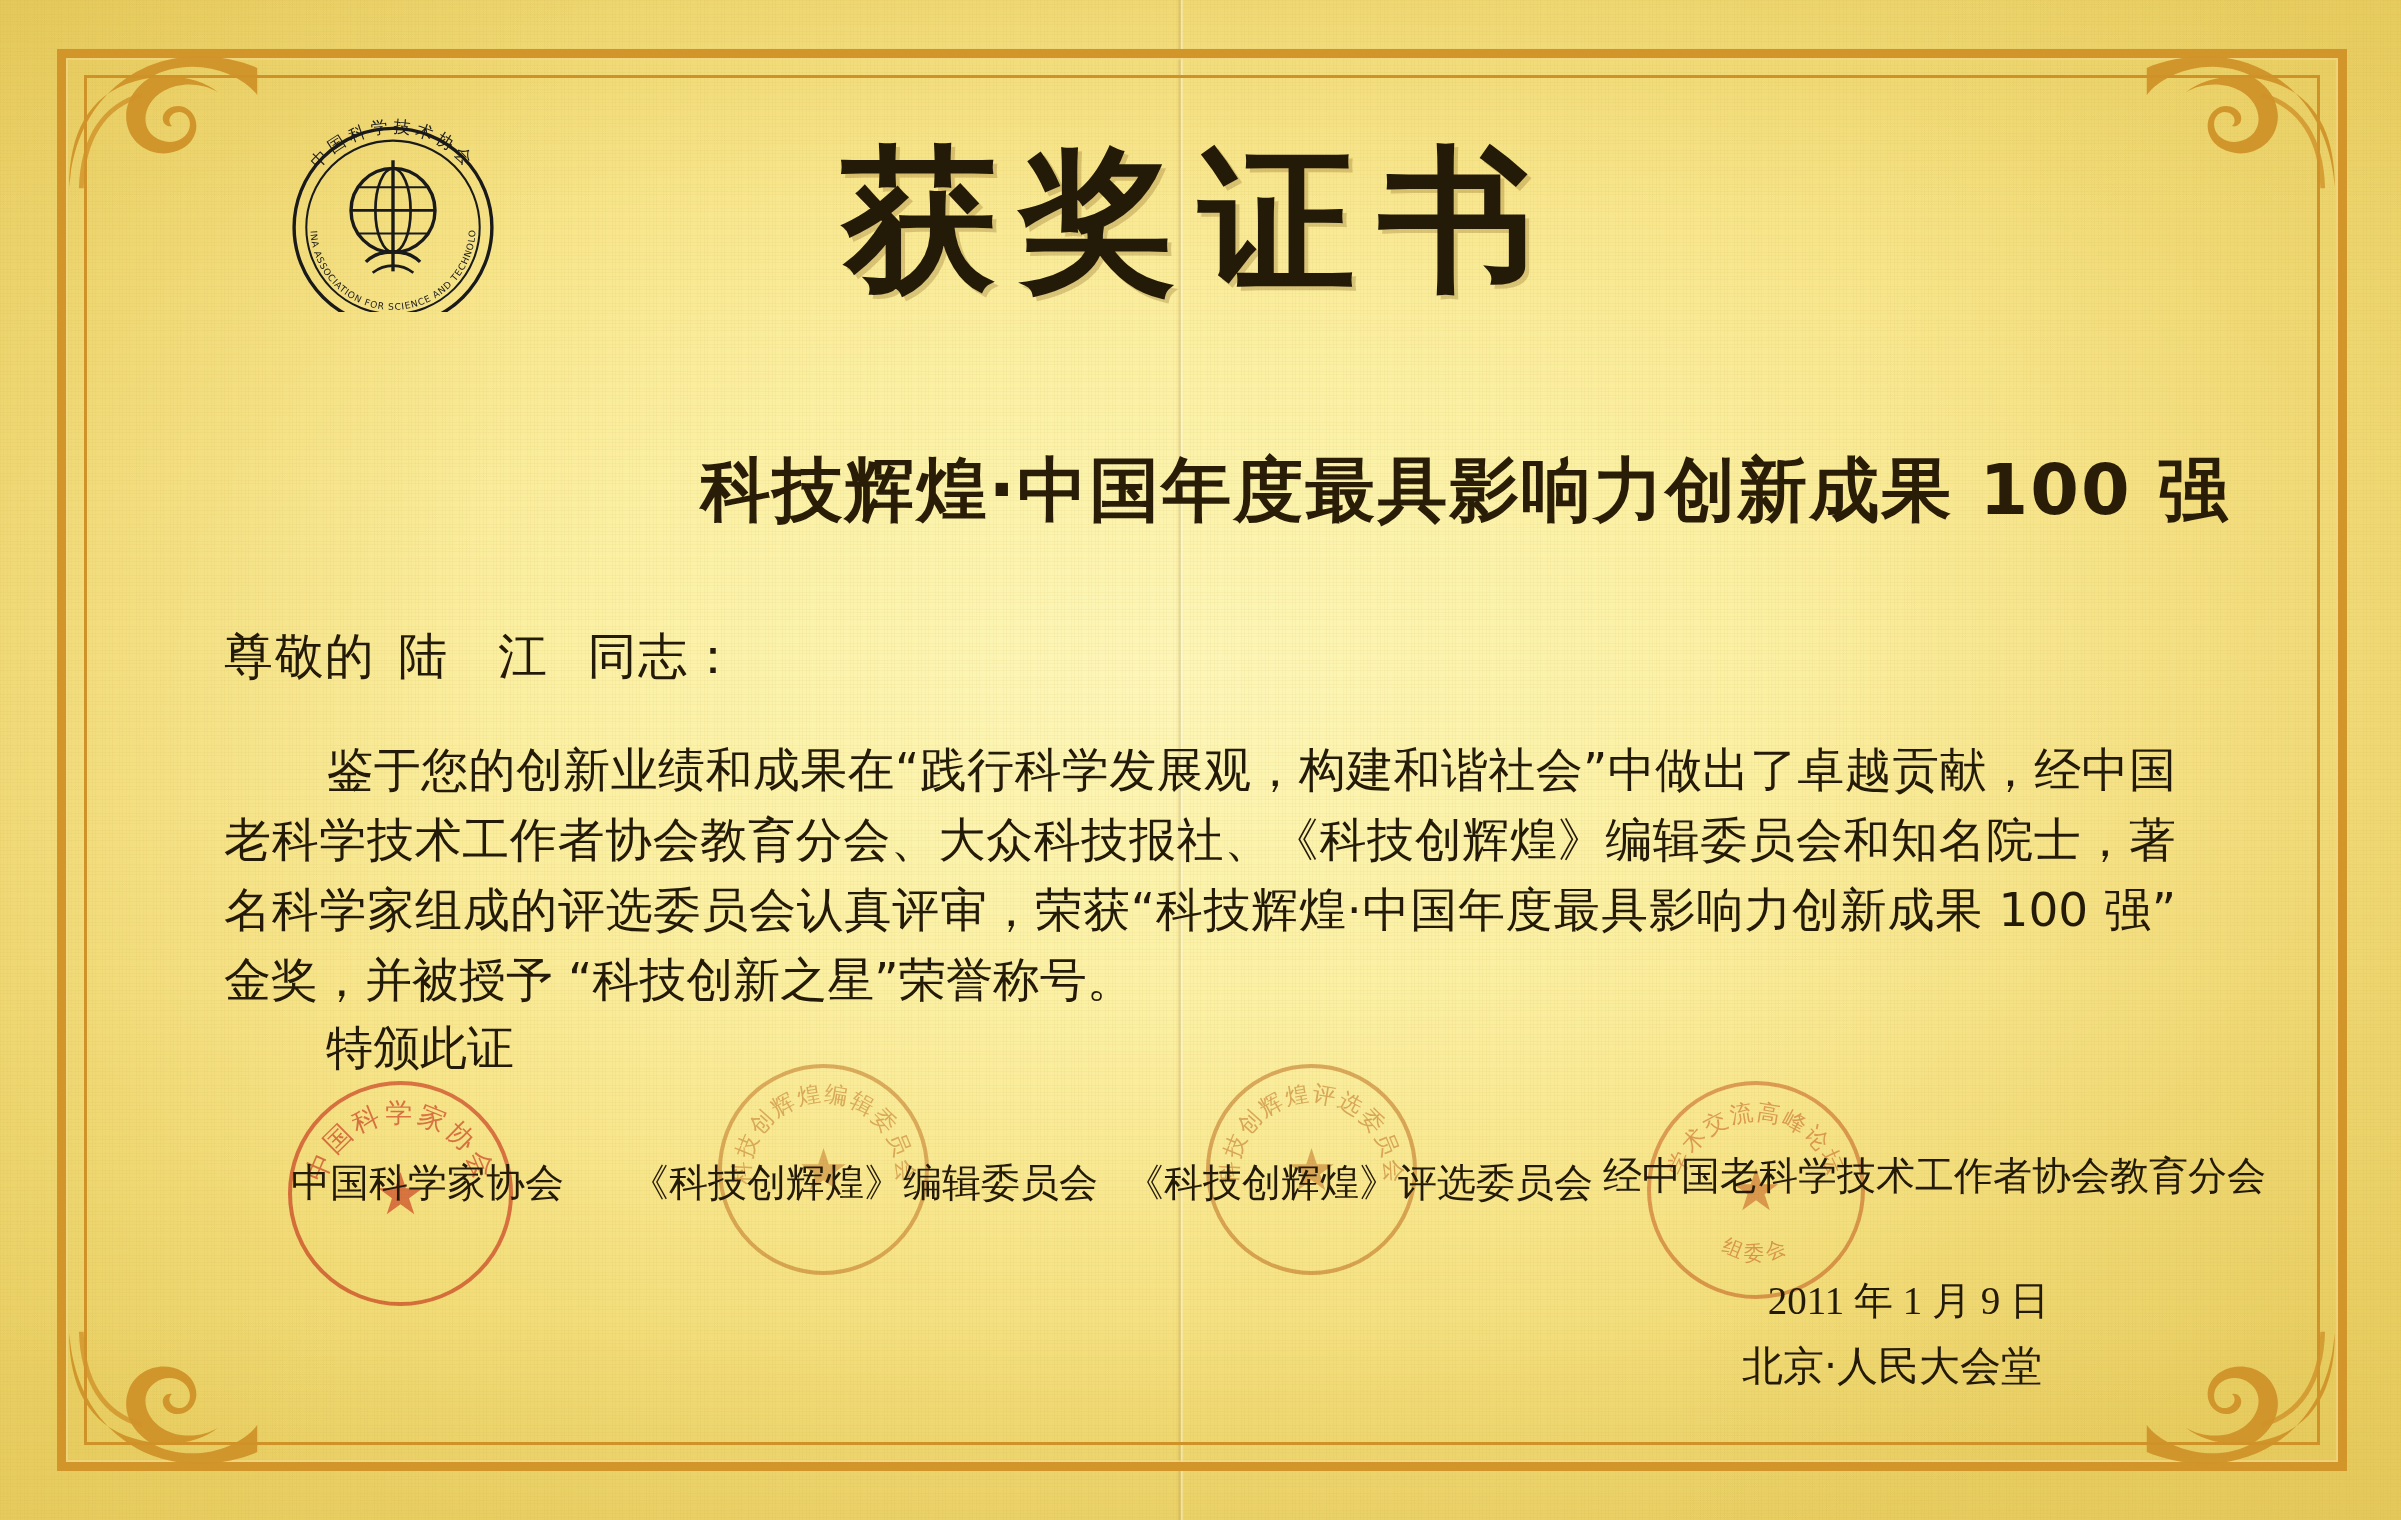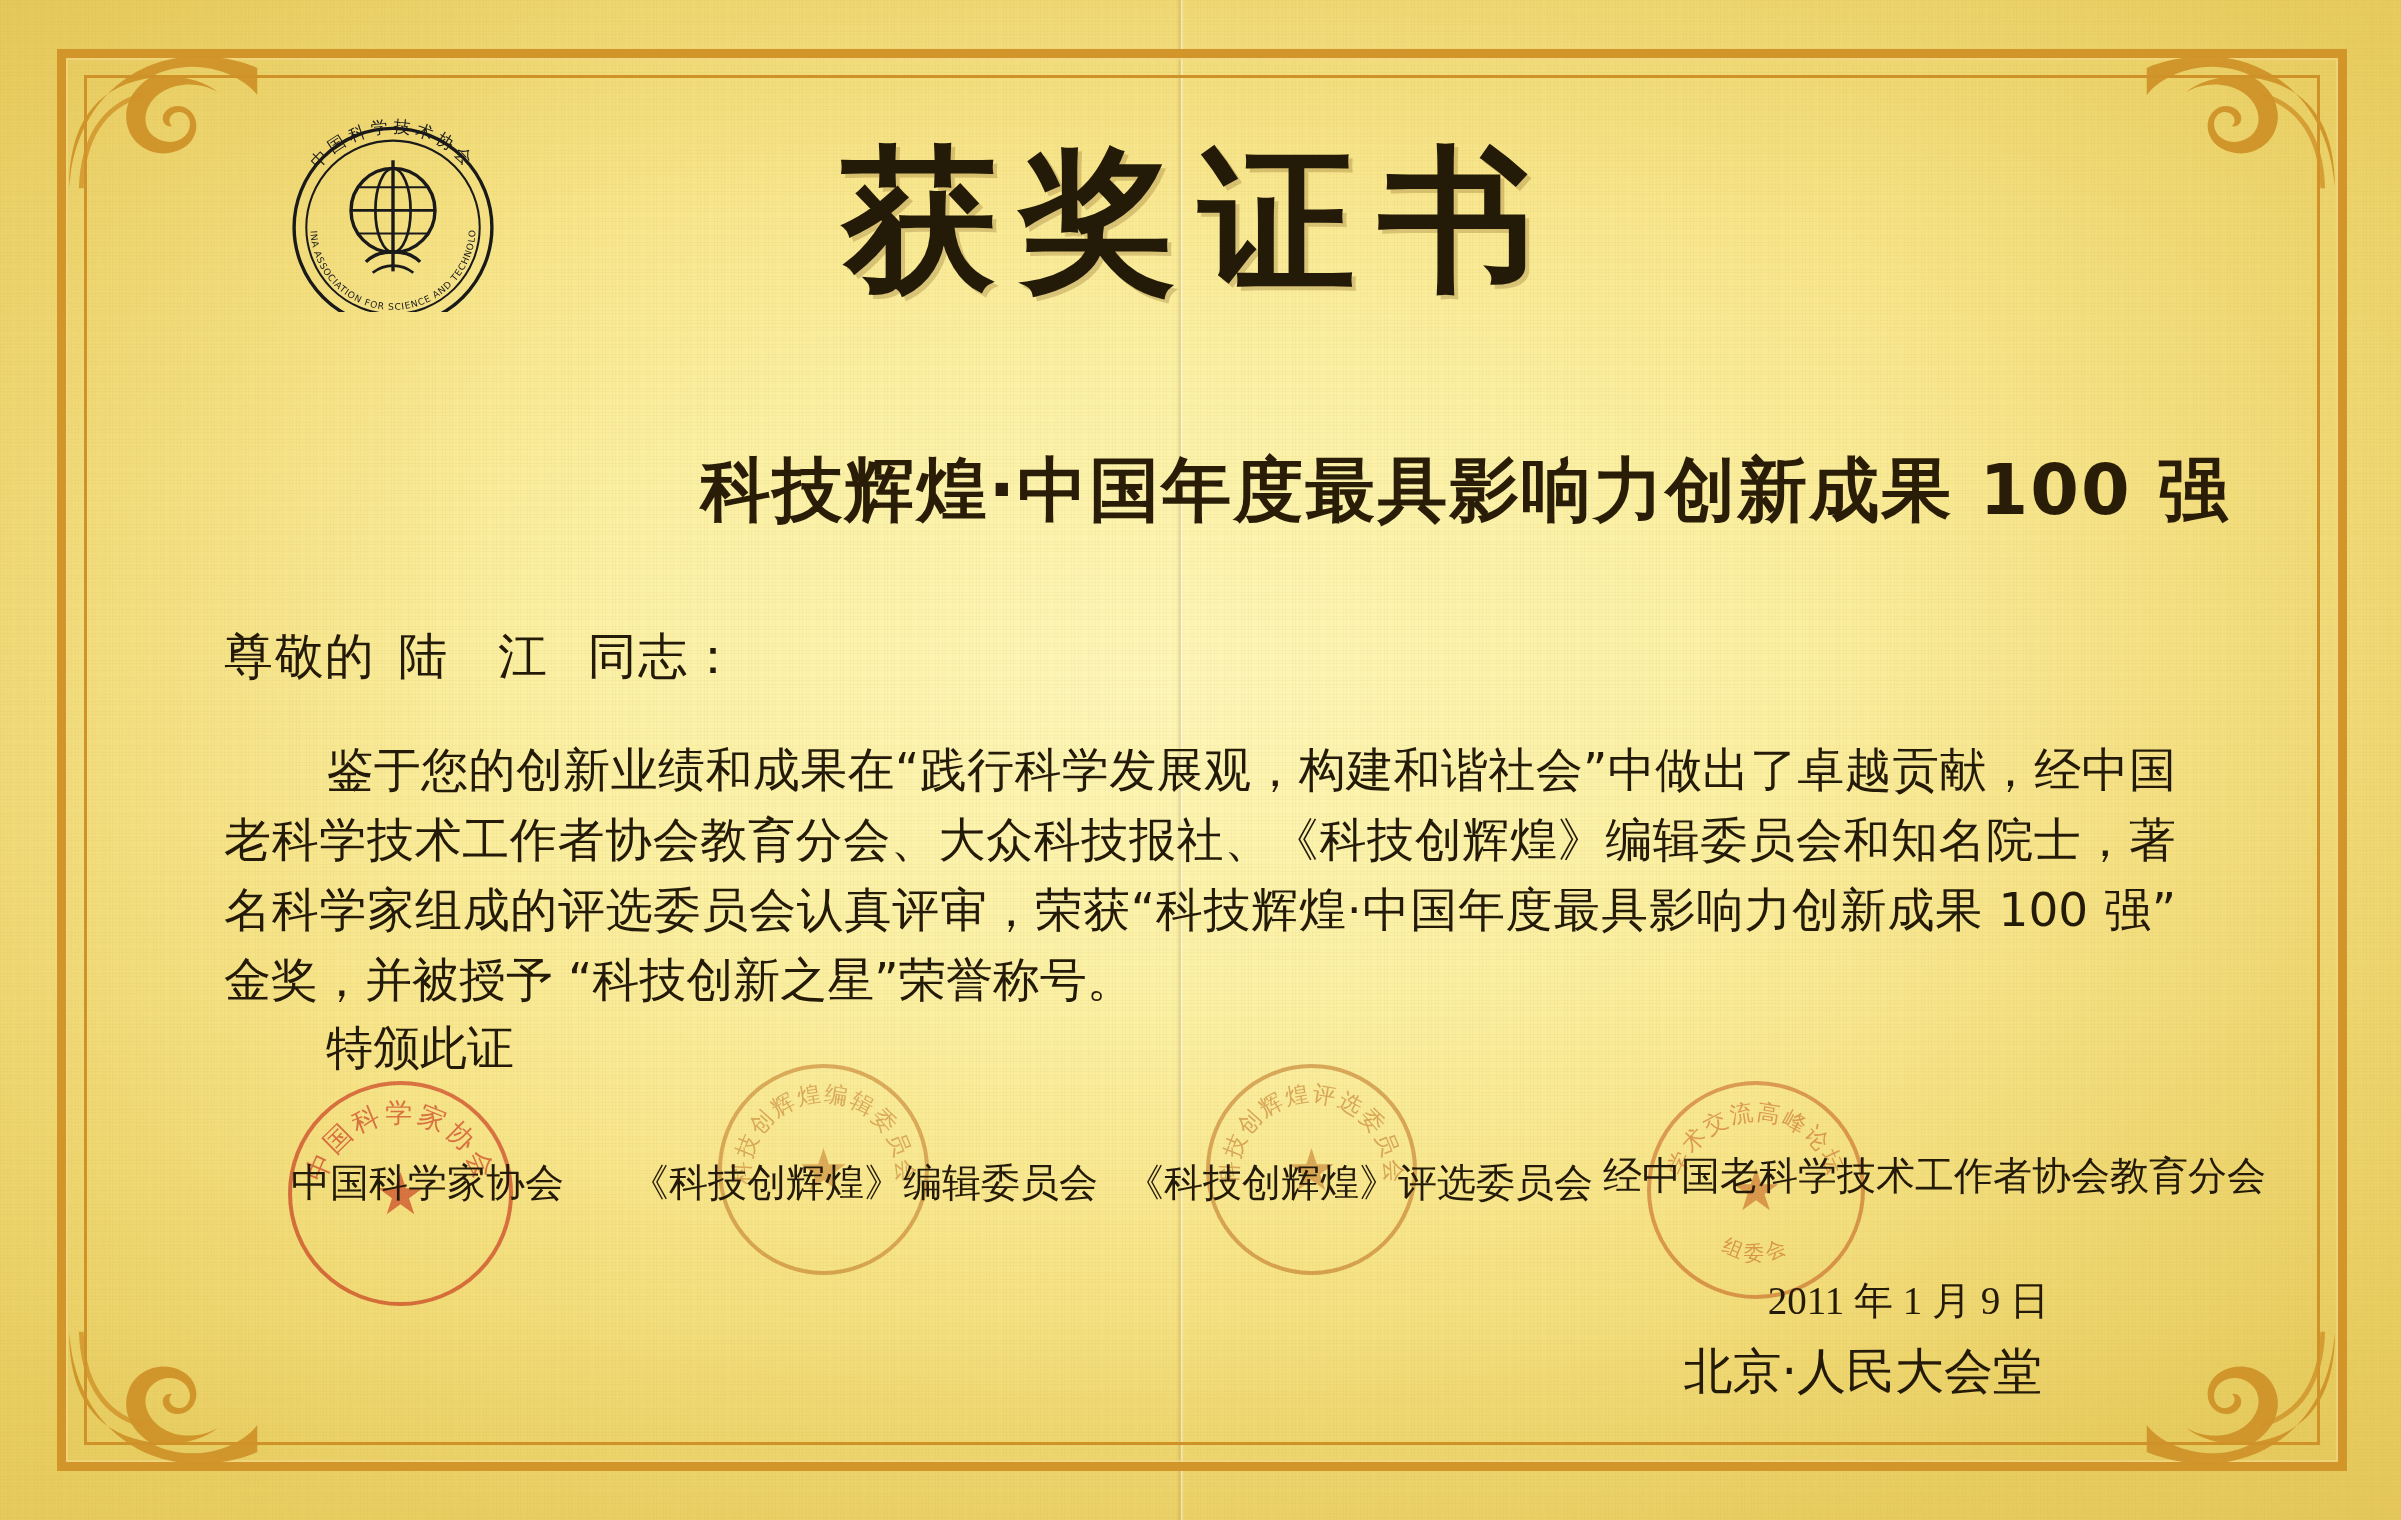--- a/index.html
+++ b/index.html
@@ -157,21 +157,21 @@
     top: 1274px;
     font-size: 39px;
     color: #241a08;
     white-space: nowrap;
     font-family: Liberation Serif, serif;
   }
   #place-line {
     position: absolute;
     right: 359px;
     top: 1339px;
-    font-size: 49px;
+    font-size: 41px;
     color: #241a08;
     white-space: nowrap;
     margin-left: 7px;
   }
 
   
   .seal {
     position: absolute;
     border-radius: 50%;
     border: 4.7px solid rgba(206,50,40,0.62);

